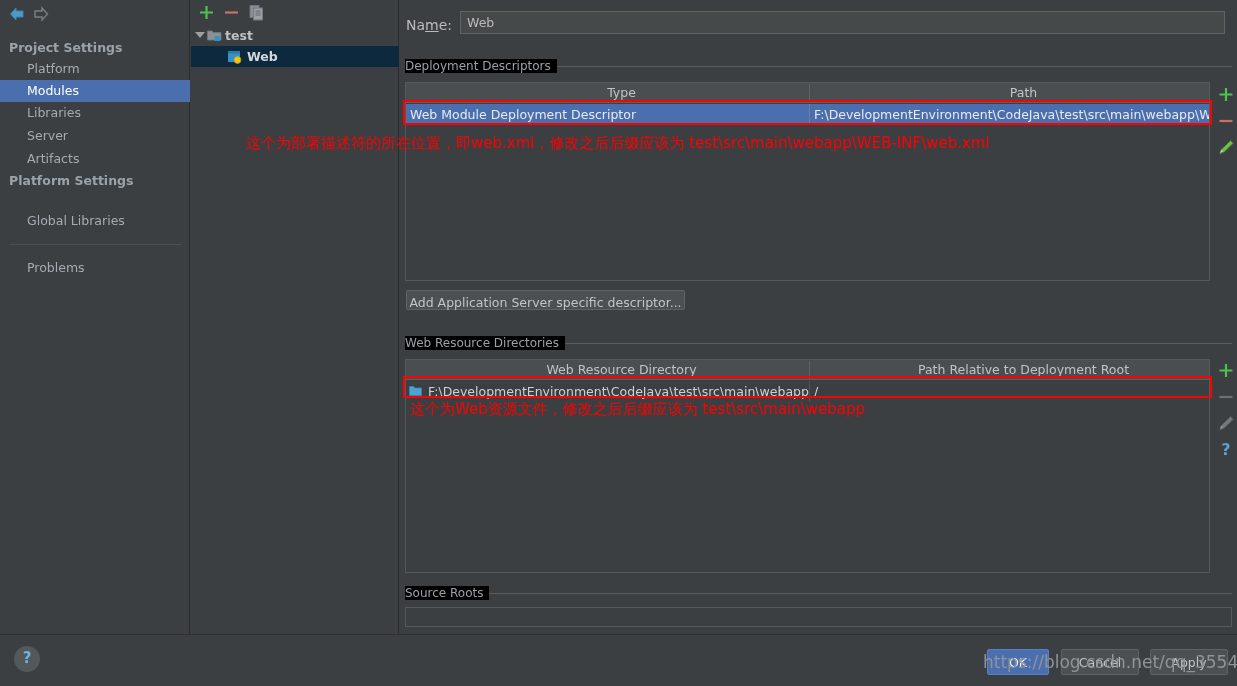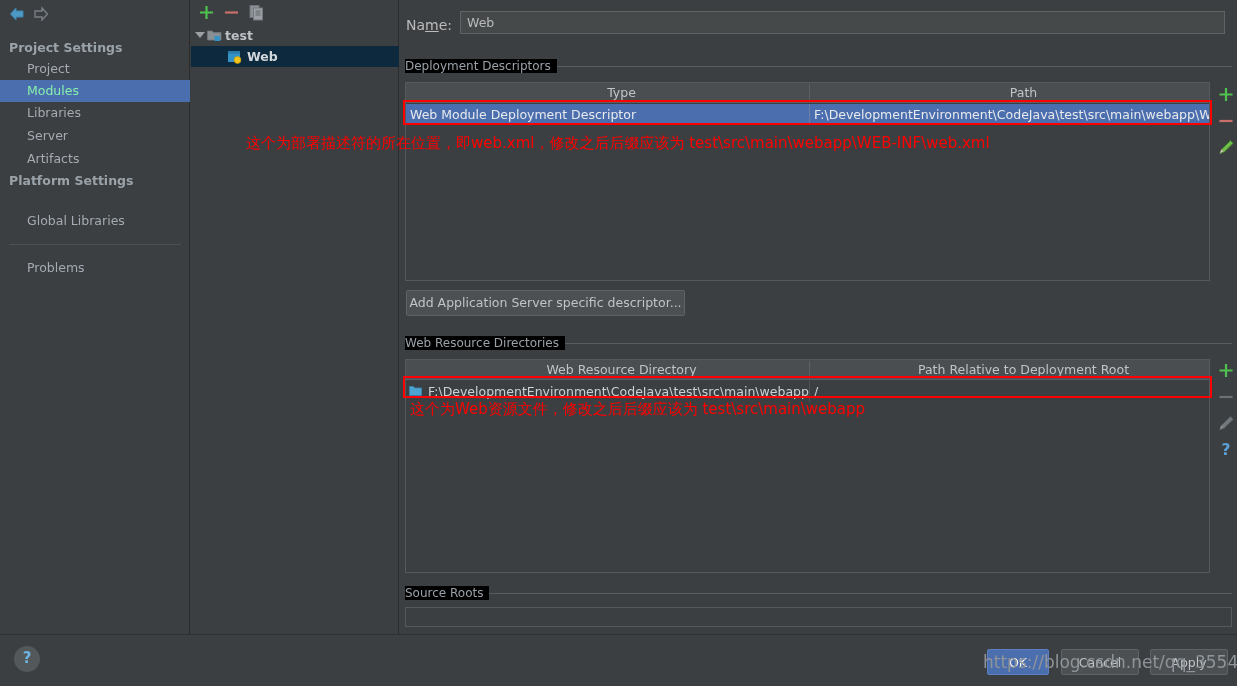--- a/index.html
+++ b/index.html
@@ -50,21 +50,21 @@
     position: absolute; left: 0;
     width: 190px; height: 22px;
     line-height: 22px;
     font-size: 12.5px;
     color: #a4abb2;
     padding-left: 27px;
     white-space: nowrap;
   }
   .side-item.selected {
     background: #4b6eaf;
-    color: #86efac;
+    color: #ffffff;
   }
   .side-divider {
     position: absolute; left: 9px;
     width: 172px; height: 1px;
     background: #4d5052;
   }
 
   
   #tree-panel {
     position: absolute; left: 191px; top: 0;
@@ -281,21 +281,21 @@
         </svg>
       </span>
       <span class="nav-arrow fwd">
         <svg width="18" height="16" viewBox="0 0 18 16">
           <path d="M10 2 L15.5 8 L10 14 L10 11 L3 11 L3 5 L10 5 Z" fill="none" stroke="#787f85" stroke-width="1.4"></path>
         </svg>
       </span>
     </div>
 
     <div class="side-group" style="top:37px">Project Settings</div>
-    <div class="side-item" style="top:58px">Project</div>
+    <div class="side-item" style="top:58px">Platform</div>
     <div class="side-item selected" style="top:80px">Modules</div>
     <div class="side-item" style="top:102px">Libraries</div>
     <div class="side-item" style="top:125px">Server</div>
     <div class="side-item" style="top:148px">Artifacts</div>
     <div class="side-group" style="top:170px">Platform Settings</div>
     <div class="side-item" style="top:210px">Global Libraries</div>
     <div class="side-divider" style="top:244px"></div>
     <div class="side-item" style="top:257px">Problems</div>
   </div>
 
@@ -379,21 +379,21 @@
         </svg>
       </span>
       <span class="stool" style="top:53px">
         <svg width="24" height="22" viewBox="0 0 24 22">
           <path d="M6 16.5 L7.6 12.2 L16.5 3.6 L19.2 6.3 L10.4 14.9 Z" fill="#6fbf4a" stroke="#3e7a2a" stroke-width="1"></path>
           <path d="M6 16.5 L7.6 12.2 L9.6 14.2 Z" fill="#e8e4cf" stroke="#8a8668" stroke-width="0.7"></path>
         </svg>
       </span>
     </div>
 
-    <div class="btn" style="left:6px; top:290px; width:279px; height:26px; line-height:24px">Add Application Server specific descriptor...</div>
+    <div class="btn" style="left:6px; top:290px; width:279px; height:20px; line-height:24px">Add Application Server specific descriptor...</div>
 
     <div class="grp-title" style="left:5px; top:336px">Web Resource Directories</div>
     <div class="grp-line" style="left:5px; top:343px; width:827px"></div>
 
     <div class="tbl" style="left:5px; top:359px; width:805px; height:214px">
       <div class="tbl-head">
         <div class="th" style="left:0; width:403px">Web Resource Directory</div>
         <div class="th-sep" style="left:403px"></div>
         <div class="th" style="left:404px; width:399px">Path Relative to Deployment Root</div>
       </div>

